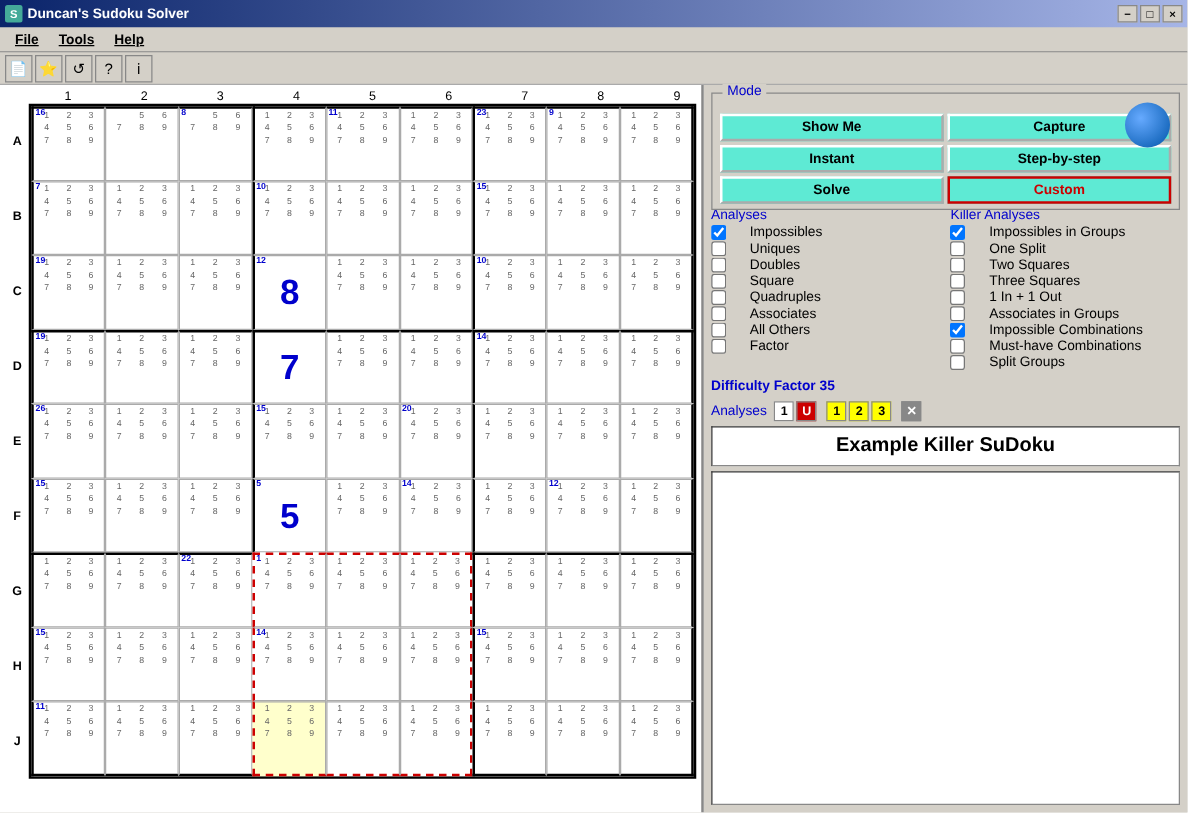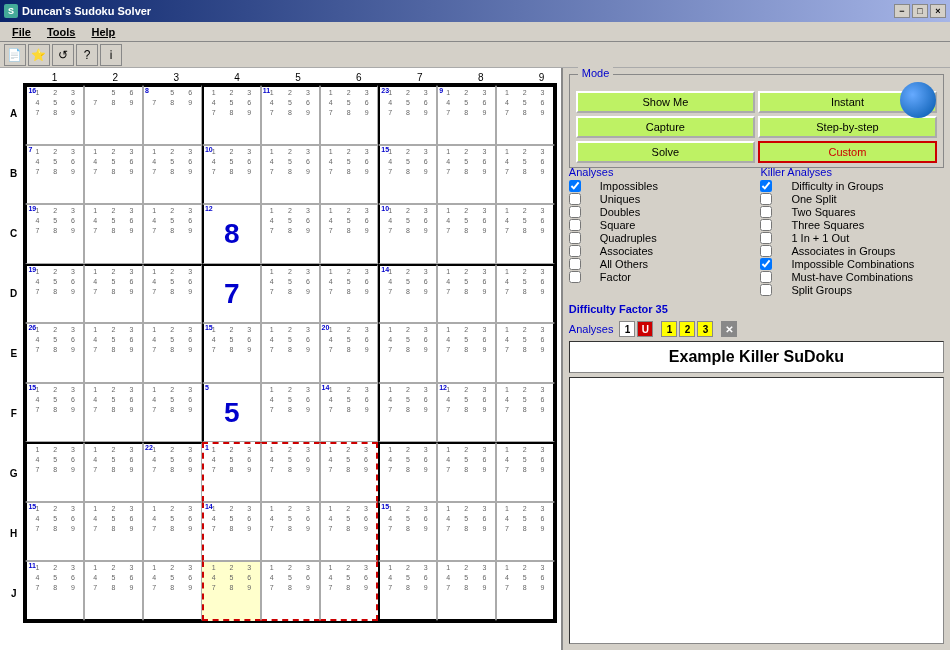--- a/index.html
+++ b/index.html
@@ -117,25 +117,25 @@
       color: #0000cc;
     }
     .mode-buttons {
       display: grid;
       grid-template-columns: 1fr 1fr;
       gap: 3px;
       margin-top: 4px;
     }
     .mode-btn {
       height: 22px;
-      background: #bef264;
+      background: #5eead4;
       border: 2px outset #fff;
       cursor: pointer;
       font-size: 11px;
-      font-weight: normal;
+      font-weight: bold;
     }
     .mode-btn.active {
       border: 2px solid #cc0000;
       color: #cc0000;
     }
 
     .globe-btn {
       width: 36px; height: 36px;
       border-radius: 50%;
       background: radial-gradient(circle at 35% 35%, #6af, #0055aa);
@@ -1282,22 +1282,22 @@
     </div>
   </div>
 
   <div class="right-panel">
 
     <div style="position:relative; height: 48px;">
       <div class="mode-group" style="padding-top: 12px;">
         <span class="mode-label">Mode</span>
         <div class="mode-buttons">
           <button class="mode-btn">Show Me</button>
+          <button class="mode-btn">Capture</button>
           <button class="mode-btn">Instant</button>
-          <button class="mode-btn">Capture</button>
           <button class="mode-btn">Step-by-step</button>
           <button class="mode-btn">Solve</button>
           <button class="mode-btn active">Custom</button>
         </div>
       </div>
       <div class="globe-btn" title="Internet"></div>
     </div>
 
     <div class="step-restore">
       <button class="step-btn">STEP</button>
@@ -1338,21 +1338,21 @@
         <div class="check-item">
           <input type="checkbox" style="">
           <span>Factor</span>
         </div>
       </div>
 
       <div class="analyses-col">
         <div class="analyses-title">Killer Analyses</div>
         <div class="check-item">
           <input type="checkbox" checked="" style="">
-          <span>Difficulty in Groups</span>
+          <span>Impossibles in Groups</span>
         </div>
         <div class="check-item">
           <input type="checkbox" style="">
           <span>One Split</span>
         </div>
         <div class="check-item">
           <input type="checkbox" style="">
           <span>Two Squares</span>
         </div>
         <div class="check-item">

